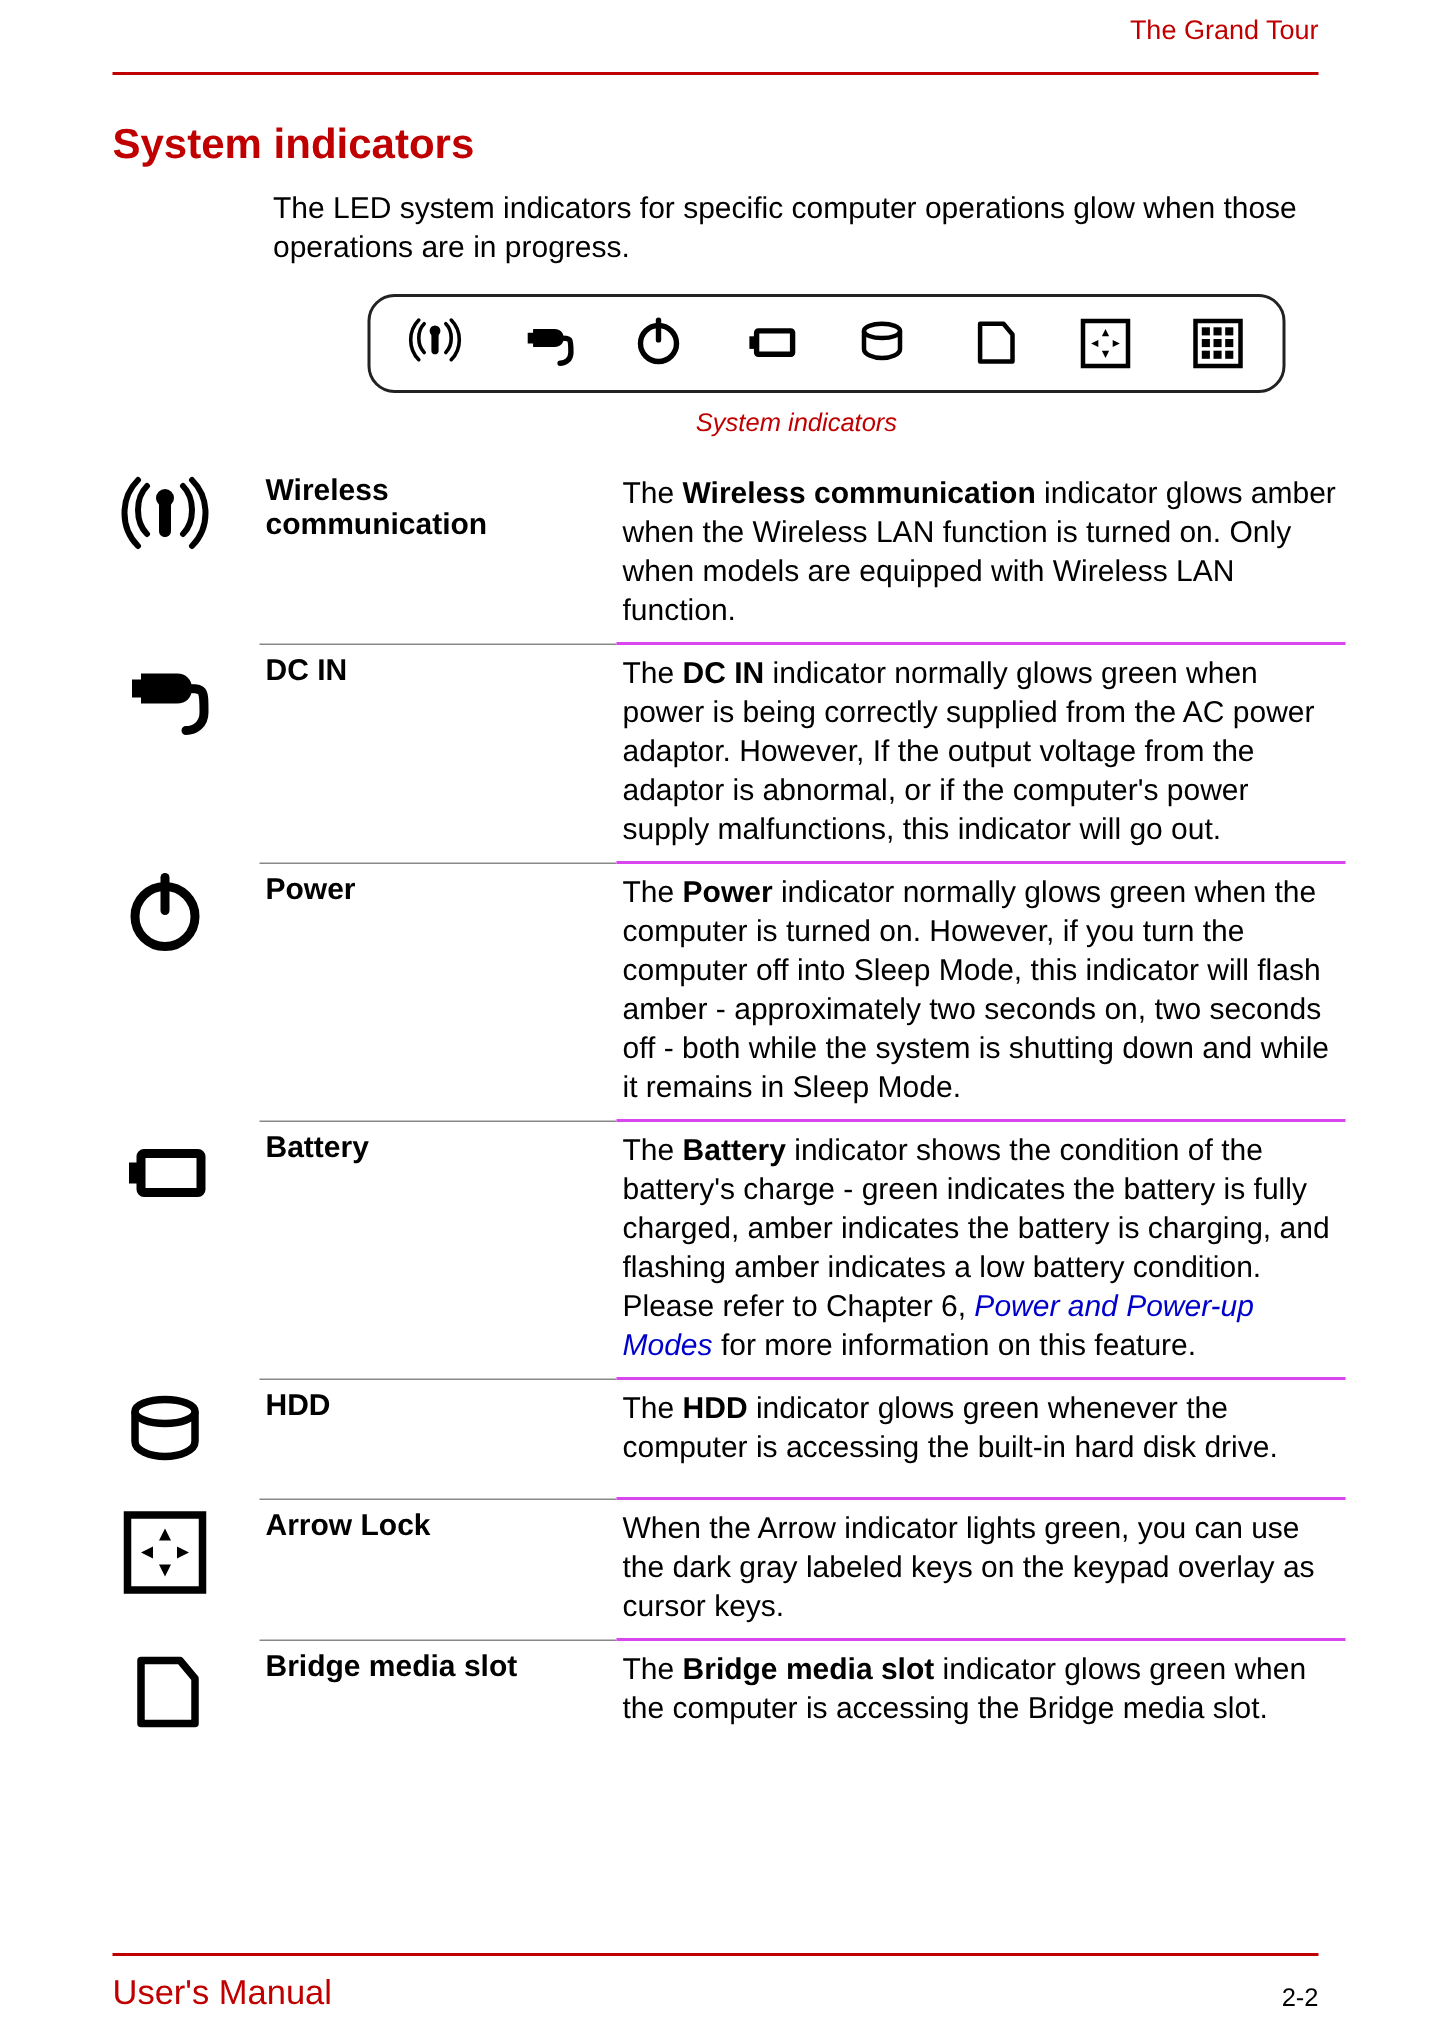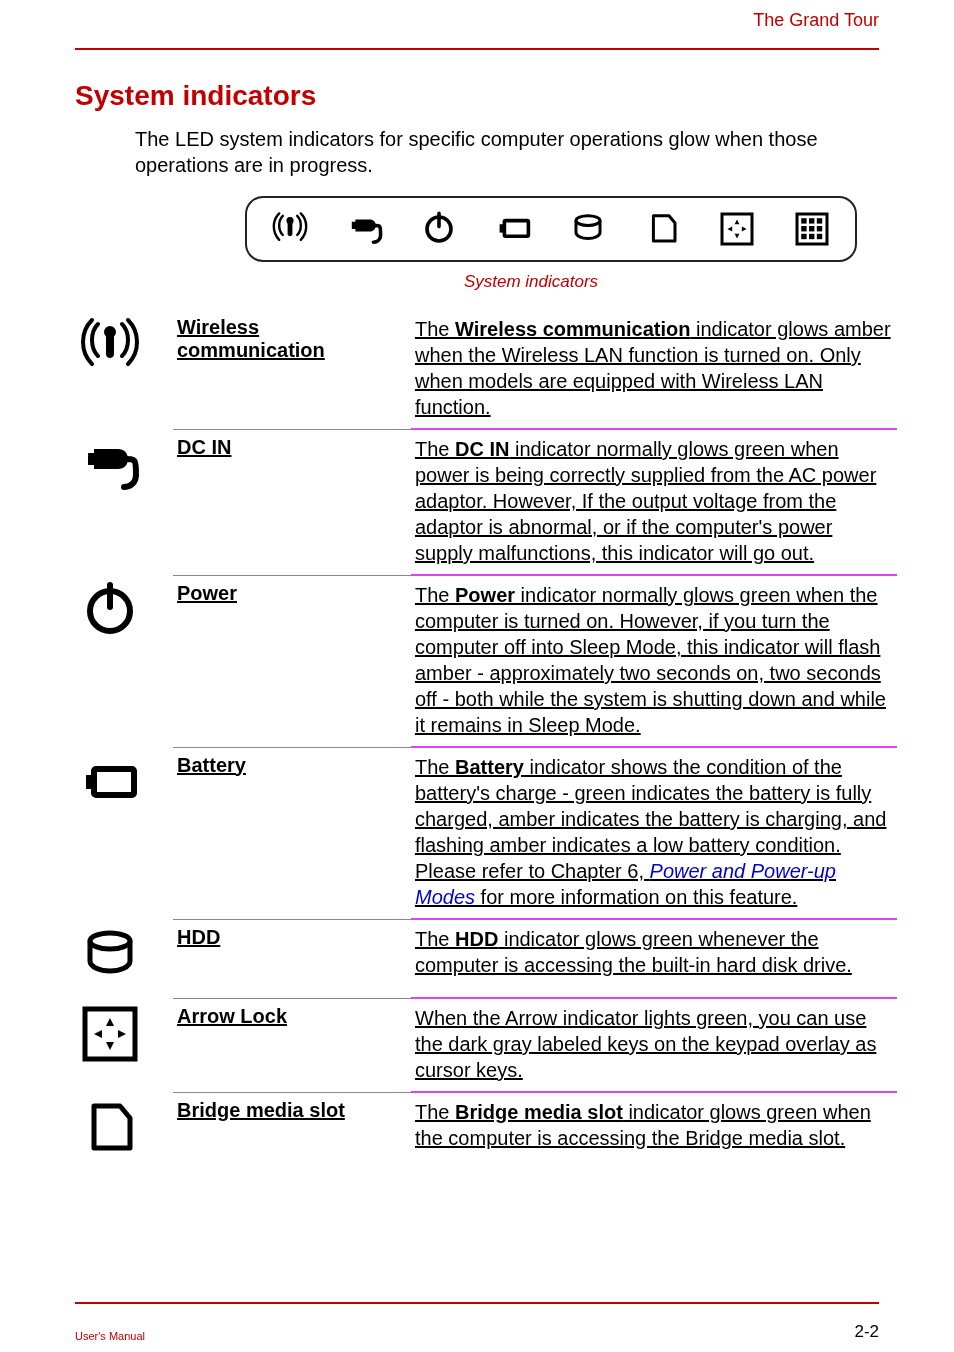--- a/index.html
+++ b/index.html
@@ -35,21 +35,21 @@
     font-size: 18px;
   }
   .section-title {
     color: #c00000;
     font-size: 28px;
     font-weight: bold;
     margin-top: 60px;
     margin-bottom: 14px;
   }
   .intro {
-    margin-left: 60px;
+    margin-left: 107px;
     font-size: 20px;
     line-height: 1.3;
     margin-bottom: 18px;
   }
   .icons-box-wrap {
     margin-left: 170px;
     margin-right: 40px;
   }
   .icons-box {
     border: 2px solid #222;
@@ -76,21 +76,20 @@
     color: #c00000;
     font-style: italic;
     font-size: 17px;
     margin: 10px 0 18px 90px;
   }
   .table {
     display: table;
     width: 100%;
     border-collapse: collapse;
     margin-left: 0;
-    text-decoration: underline;
   }
   .row {
     display: table-row;
   }
   .row > .cell {
     display: table-cell;
     vertical-align: top;
     padding: 6px 4px 8px 4px;
   }
   .row > .cell.icon-cell {
@@ -120,21 +119,21 @@
     position: absolute;
     bottom: 38px;
     left: 75px;
     right: 75px;
   }
   .footer-left {
     position: absolute;
     bottom: 10px;
     left: 75px;
     color: #c00000;
-    font-size: 11px;
+    font-size: 23px;
   }
   .footer-right {
     position: absolute;
     bottom: 10px;
     right: 75px;
     color: #000000;
     font-size: 17px;
   }
   .link {
     color: #0000cc;

